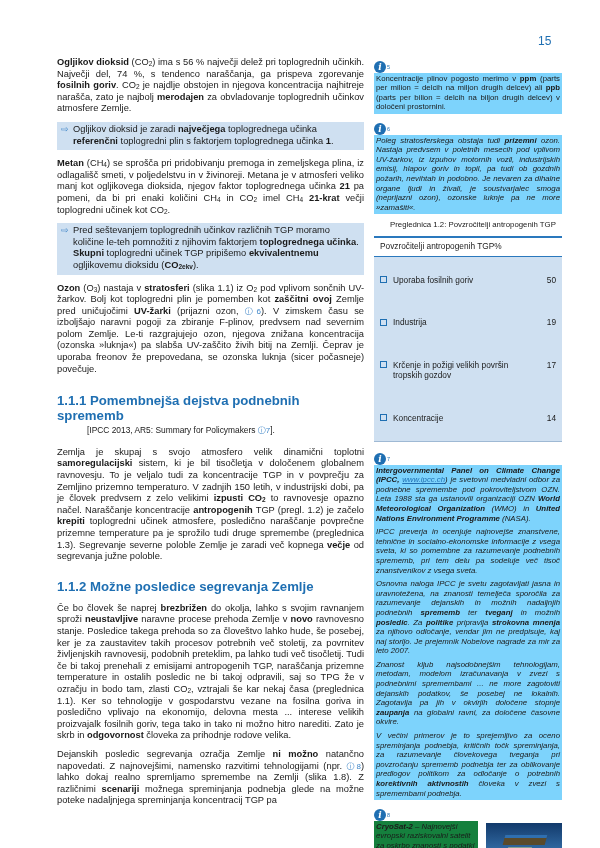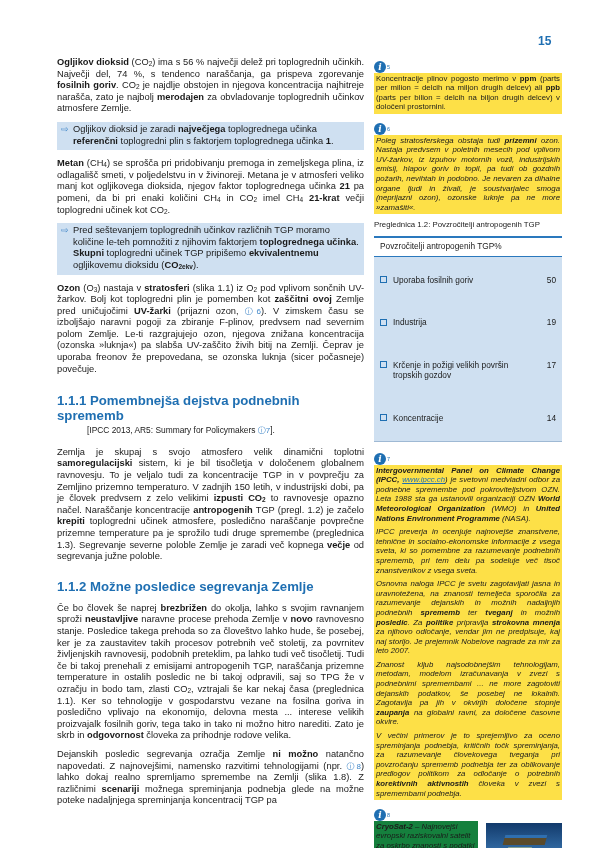--- a/index.html
+++ b/index.html
@@ -1,43 +1,43 @@
 <!DOCTYPE html>
 <html><head>
 <meta charset="utf-8">
 <style>
   * { box-sizing: border-box; margin: 0; padding: 0; }
   html, body { width: 600px; height: 848px; background: #ffffff; overflow: hidden; }
   body { font-family: "Liberation Sans", sans-serif; color: #1a1a1a; position: relative; }
   .page { position: absolute; left: 0; top: 0; width: 600px; height: 848px; }
 
-  .page-number { position: absolute; left: 538px; top: 34px; font-size: 12px; font-weight: bold; color: #1f6fb2; }
+  .page-number { position: absolute; left: 538px; top: 34px; font-size: 12px; font-weight: normal; color: #1f6fb2; }
 
   
   .main { position: absolute; left: 57px; top: 57px; width: 307px; font-size: 9.3px; line-height: 11.6px; text-align: justify; }
   .main p { margin-bottom: 7px; }
   .main b { font-weight: bold; }
   .callout { background: #cfe0f1; padding: 2px 4px 3px 4px; margin: 2px 0 8px 0; line-height: 11.6px; text-align: left; position: relative; padding-left: 16px; }
   .callout .arrow { position: absolute; left: 4px; top: 2px; color: #3f86c8; font-size: 9px; }
   .heading { color: #1f6fb2; font-size: 13.2px; font-weight: bold; margin: 18px 0 2px 0; text-align: left; line-height: 15px; }
   .heading-ref { font-size: 8.4px; margin-left: 30px; margin-bottom: 10px; text-align: left; }
   .info-inline { color: #3f86c8; font-size: 8px; }
   sub { font-size: 6.5px; vertical-align: -1px; line-height: 0; }
 
   
   .side { position: absolute; left: 374px; top: 60px; width: 188px; font-size: 7.8px; line-height: 9.6px; }
   .info-icon { display: inline-block; width: 12px; height: 12px; border-radius: 50%; background: #1f6fb2; color: #fff; font-weight: bold; font-size: 9px; line-height: 12px; text-align: center; font-family: "DejaVu Serif", serif; font-style: italic; vertical-align: bottom; }
   .info-num { font-size: 5.5px; color: #1f6fb2; vertical-align: -2px; margin-left: 1px; }
-  .info-box { background: #fde047; padding: 1px 2px 2px 2px; text-align: justify; margin-bottom: 6px; }
+  .info-box { background: #7dd3fc; padding: 1px 2px 2px 2px; text-align: justify; margin-bottom: 6px; }
   .info-box.italic { font-style: italic; }
   .info-box p { margin-bottom: 4px; }
   .info-box p:last-child { margin-bottom: 0; }
   .link { color: #1f6fb2; text-decoration: underline; }
 
-  .table-caption { font-size: 7.8px; margin: 6px 0 6px 0; }
+  .table-caption { font-size: 7.8px; margin: 6px 0 6px 16px; }
   .tgp-table { width: 188px; border-top: 2.5px solid #2a78bd; }
   .tgp-head { display: flex; justify-content: flex-start; padding: 4px 6px 4px 6px; font-size: 8.3px; background: #fff; border-bottom: 1.2px solid #2a78bd; }
   .tgp-body { background: #cfe0f1; padding: 2px 0 2px 0; border-bottom: 1.2px solid #9fb9d4; }
   .tgp-row { display: flex; font-size: 8.3px; line-height: 10.5px; padding: 16px 6px; }
   .tgp-row .cb { width: 7px; height: 7px; border: 1px solid #1f6fb2; margin-top: 1.8px; margin-right: 6px; flex: 0 0 7px; }
   .tgp-row .lbl { flex: 1; }
   .tgp-row .val { width: 18px; text-align: right; }
 
   .cryo { display: flex; gap: 8px; margin-top: 0; }
   .cryo-text { width: 104px; background: #15803d; font-style: italic; font-size: 7.8px; line-height: 9.6px; padding: 1px 2px; }

